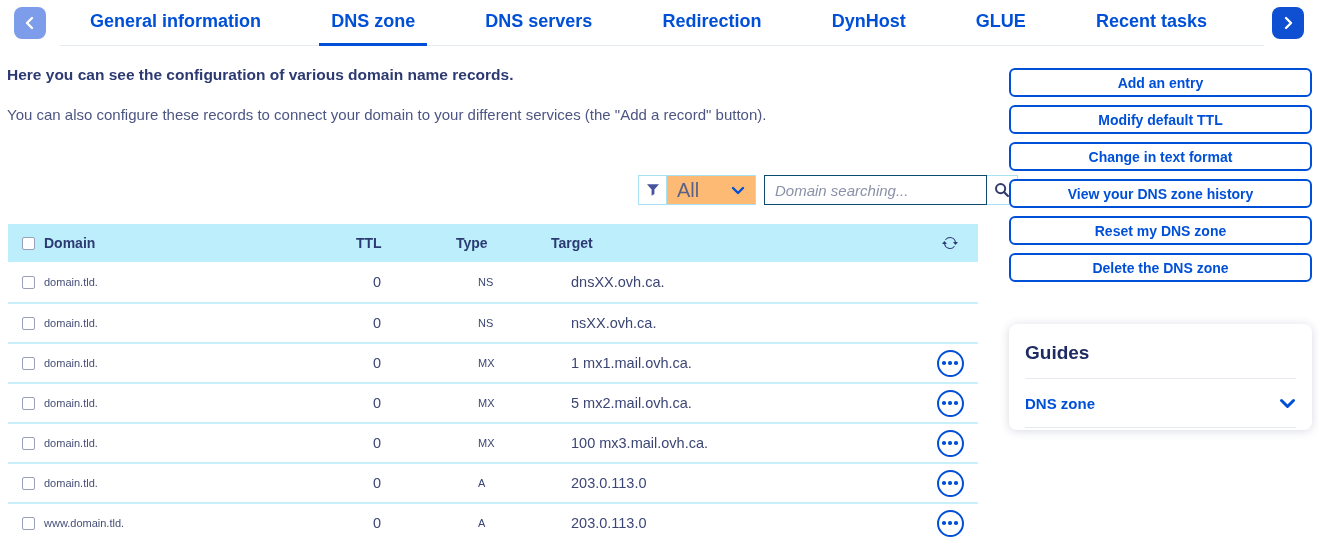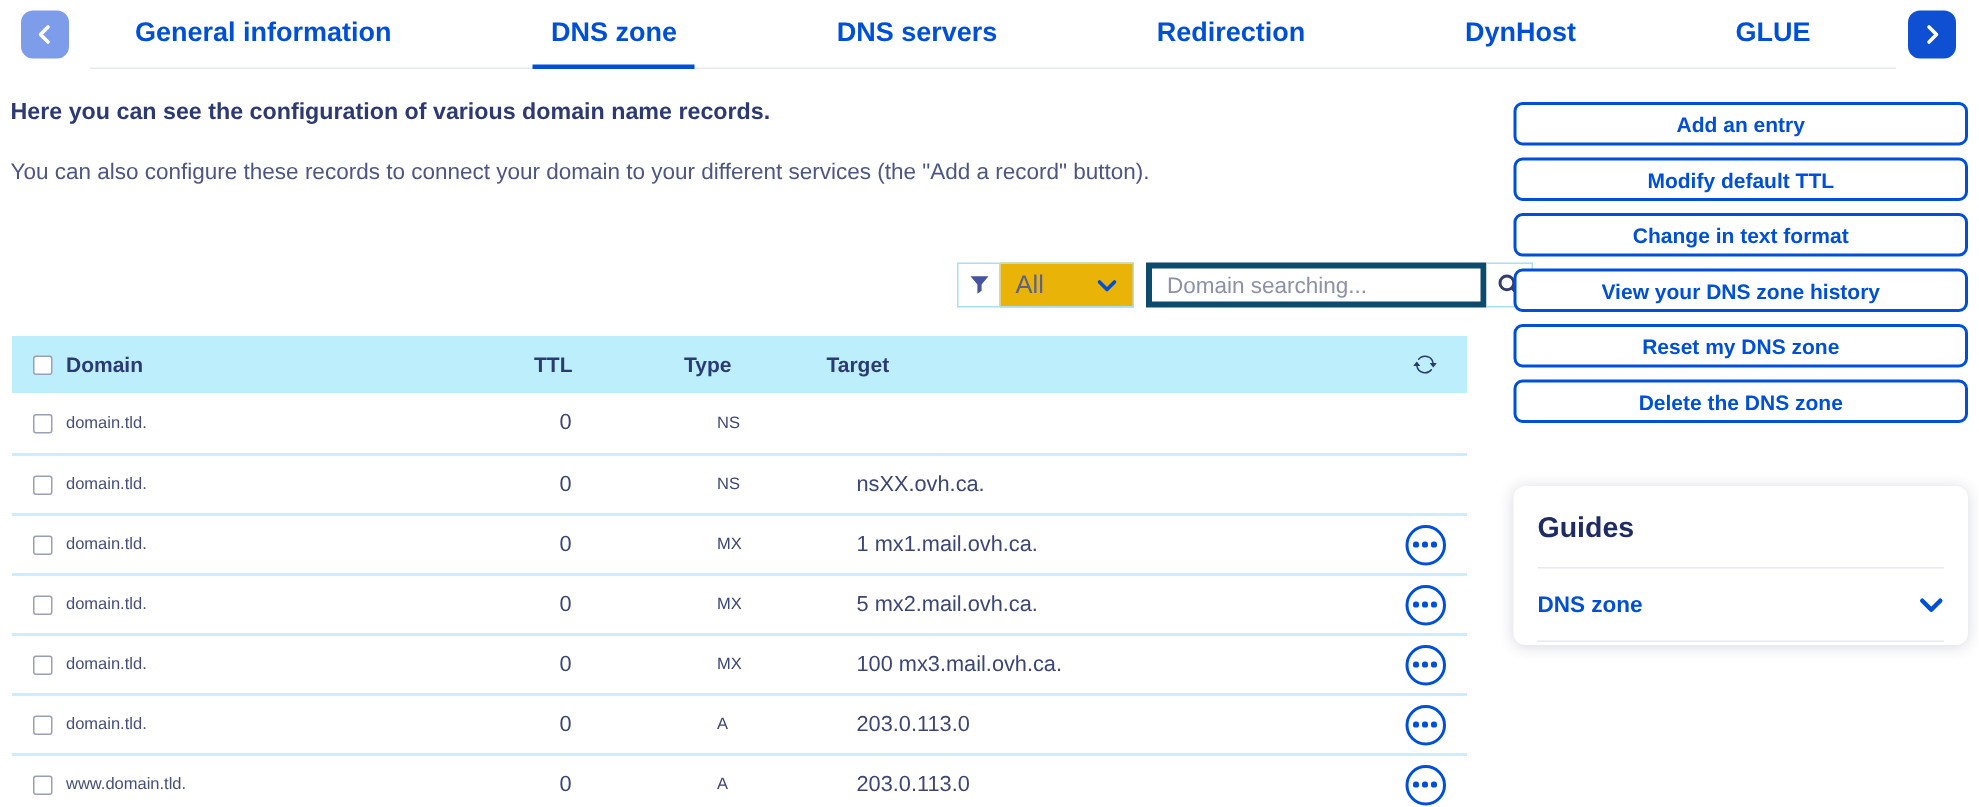--- a/index.html
+++ b/index.html
@@ -50,30 +50,31 @@
   .filter-row {
     position: absolute; left: 638px; top: 175px; width: 340px; height: 30px;
     display: flex; align-items: stretch;
   }
   .filter-group { display: flex; }
   .filter-btn {
     width: 29px; border: 1px solid #a7e1f3; background: #fff;
     display: flex; align-items: center; justify-content: center; cursor: pointer;
   }
   .type-select {
-    width: 89px; border: 1px solid #a7e1f3; border-left: none; background: #eab308;
+    width: 89px; border: 1px solid #a7e1f3; border-left: none; background: #fdba74;
     display: flex; align-items: center; justify-content: space-between;
     padding: 0 10px; cursor: pointer;
-    font-size: 17px; color: #5a6387;
+    font-size: 20px; color: #5a6387;
   }
   .search-group { display: flex; margin-left: 8px; flex: 1; }
   .search-input {
-    flex: 1; border: 4px solid #0c4a6e; background: #fff;
+    flex: 1; border: 1px solid #0c4a6e; background: #fff;
     padding: 0 10px; font-size: 15px; color: #3c4674; outline: none;
     font-family: "Liberation Sans", sans-serif;
+    font-style: italic;
   }
   .search-input::placeholder { color: #8a91a8; }
   .search-btn {
     width: 31px; border: 1px solid #a7e1f3; border-left: none; background: #fff;
     display: flex; align-items: center; justify-content: center; cursor: pointer;
   }
 
   
   .dns-table { position: absolute; left: 8px; top: 224px; width: 970px; }
   .t-row {
@@ -152,20 +153,23 @@
         <span class="tab-inner">DNS servers</span>
       </div>
     <div class="tab">
         <span class="tab-inner">Redirection</span>
       </div>
     <div class="tab">
         <span class="tab-inner">DynHost</span>
       </div>
     <div class="tab">
         <span class="tab-inner">GLUE</span>
+      </div>
+    <div class="tab">
+        <span class="tab-inner">Recent tasks</span>
       </div>
   </div>
 
   <button class="nav-btn nav-next">
     <span style="display:flex">
       <svg width="14" height="14" viewBox="0 0 14 14">
           <polyline points="5,2 10,7 5,12" fill="none" stroke="#ffffff" stroke-width="2.4" stroke-linecap="round" stroke-linejoin="round"></polyline>
         </svg>
     </span>
   </button>
@@ -229,20 +233,21 @@
   </div>
 
   <div class="t-body">
     <div class="t-row">
       <div class="cell-check">
           <input type="checkbox" class="cb" style="">
         </div>
       <div class="cell-domain">domain.tld.</div>
       <div class="cell-ttl">0</div>
       <div class="cell-type">NS</div>
+      <div class="cell-target">dnsXX.ovh.ca.</div>
       <div class="cell-actions"></div>
     </div>
     <div class="t-row">
       <div class="cell-check">
           <input type="checkbox" class="cb" style="">
         </div>
       <div class="cell-domain">domain.tld.</div>
       <div class="cell-ttl">0</div>
       <div class="cell-type">NS</div>
       <div class="cell-target">nsXX.ovh.ca.</div>

